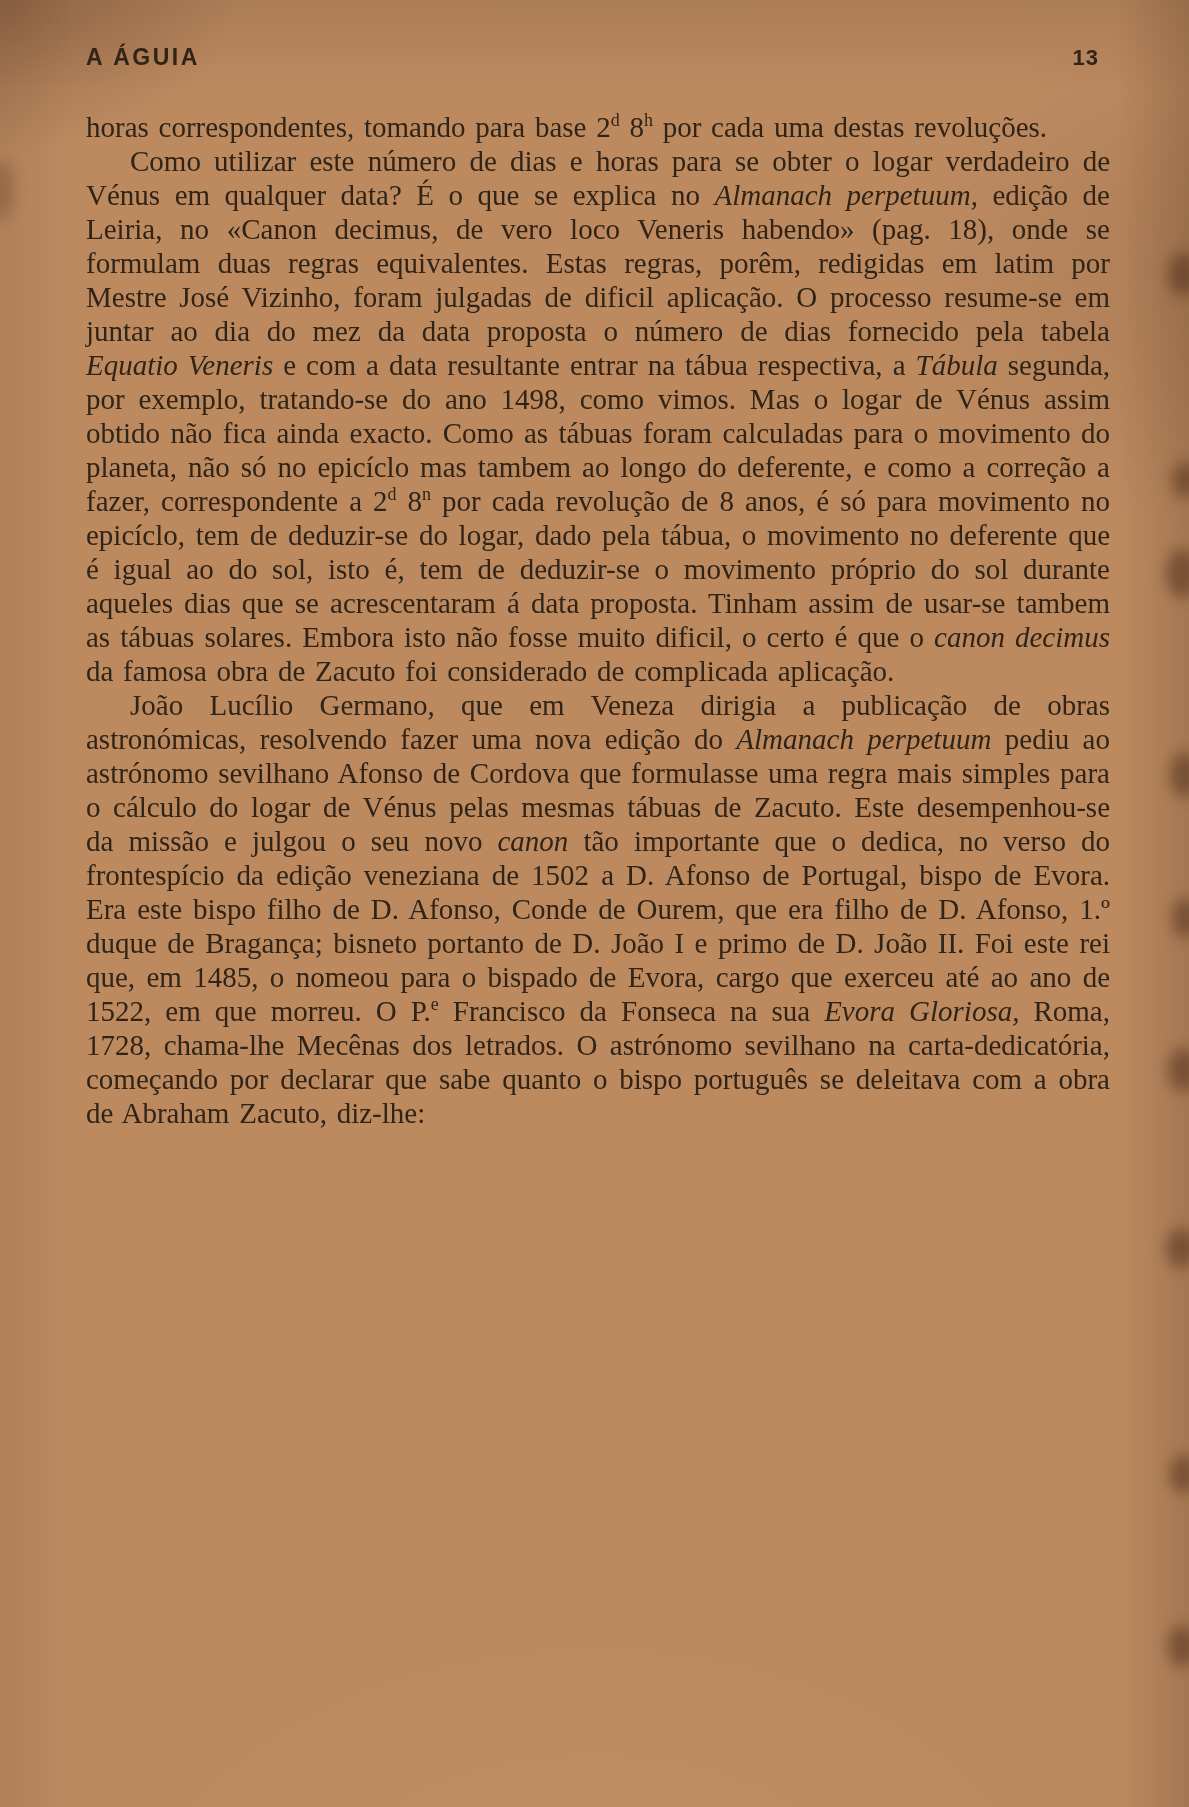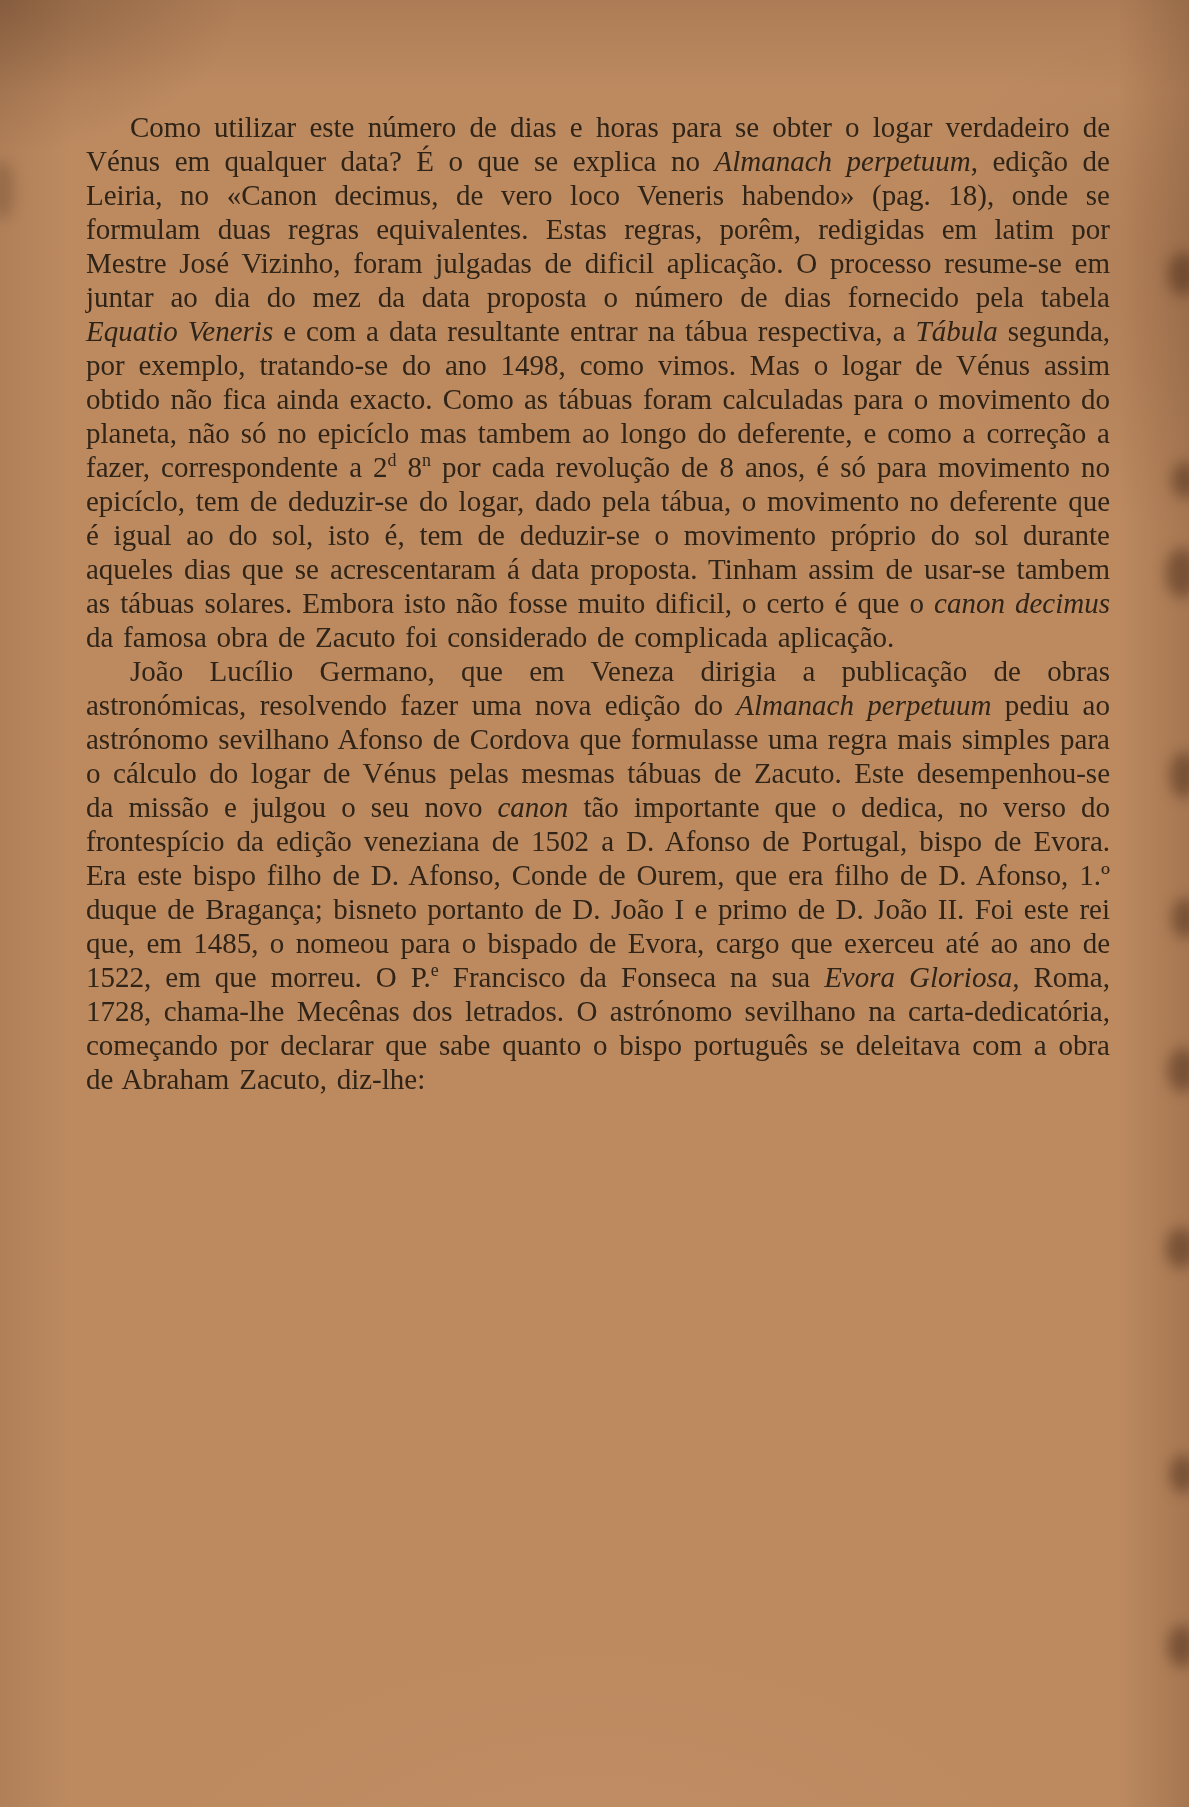--- a/index.html
+++ b/index.html
@@ -78,19 +78,24 @@
   <div class="stain" style="left:1172px; top:462px;  width:26px; height:36px;"></div>
   <div class="stain" style="left:1166px; top:548px;  width:32px; height:50px;"></div>
   <div class="stain" style="left:1170px; top:752px;  width:28px; height:46px;"></div>
   <div class="stain" style="left:1172px; top:898px;  width:26px; height:40px;"></div>
   <div class="stain" style="left:1168px; top:1048px; width:30px; height:44px;"></div>
   <div class="stain" style="left:1166px; top:1228px; width:30px; height:40px;"></div>
   <div class="stain" style="left:1170px; top:1455px; width:26px; height:38px;"></div>
   <div class="stain" style="left:1168px; top:1625px; width:28px; height:42px;"></div>
   <div class="stain" style="left:-10px;  top:160px;  width:24px; height:60px; opacity:.5;"></div>
 
+  <header class="page-header">
+    <span class="journal-title">A ÁGUIA</span>
+    <span class="page-number">13</span>
+  </header>
 
   <main class="page-body">
+      <p class="para"><span>horas correspondentes, tomando para base 2</span><sup>d</sup><span> 8</span><sup>h</sup><span> por cada uma destas revoluções.</span></p>
       <p class="para indent"><span>Como utilizar este número de dias e horas para se obter o logar verdadeiro de Vénus em qualquer data? É o que se explica no </span><em>Almanach perpetuum</em><span>, edição de Leiria, no «Canon decimus, de vero loco Veneris habendo» (pag. 18), onde se formulam duas regras equivalentes. Estas regras, porêm, redigidas em latim por Mestre José Vizinho, foram julgadas de dificil aplicação. O processo resume-se em juntar ao dia do mez da data proposta o número de dias fornecido pela tabela </span><em>Equatio Veneris</em><span> e com a data resultante entrar na tábua respectiva, a </span><em>Tábula</em><span> segunda, por exemplo, tratando-se do ano 1498, como vimos. Mas o logar de Vénus assim obtido não fica ainda exacto. Como as tábuas foram calculadas para o movimento do planeta, não só no epicíclo mas tambem ao longo do deferente, e como a correção a fazer, correspondente a 2</span><sup>d</sup><span> 8</span><sup>n</sup><span> por cada revolução de 8 anos, é só para movimento no epicíclo, tem de deduzir-se do logar, dado pela tábua, o movimento no deferente que é igual ao do sol, isto é, tem de deduzir-se o movimento próprio do sol durante aqueles dias que se acrescentaram á data proposta. Tinham assim de usar-se tambem as tábuas solares. Embora isto não fosse muito dificil, o certo é que o </span><em>canon decimus</em><span> da famosa obra de Zacuto foi considerado de complicada aplicação.</span></p>
       <p class="para indent"><span>João Lucílio Germano, que em Veneza dirigia a publicação de obras astronómicas, resolvendo fazer uma nova edição do </span><em>Almanach perpetuum</em><span> pediu ao astrónomo sevilhano Afonso de Cordova que formulasse uma regra mais simples para o cálculo do logar de Vénus pelas mesmas tábuas de Zacuto. Este desempenhou-se da missão e julgou o seu novo </span><em>canon</em><span> tão importante que o dedica, no verso do frontespício da edição veneziana de 1502 a D. Afonso de Portugal, bispo de Evora. Era este bispo filho de D. Afonso, Conde de Ourem, que era filho de D. Afonso, 1.º duque de Bragança; bisneto portanto de D. João I e primo de D. João II. Foi este rei que, em 1485, o nomeou para o bispado de Evora, cargo que exerceu até ao ano de 1522, em que morreu. O P.</span><sup>e</sup><span> Francisco da Fonseca na sua </span><em>Evora Gloriosa,</em><span> Roma, 1728, chama-lhe Mecênas dos letrados. O astrónomo sevilhano na carta-dedicatória, começando por declarar que sabe quanto o bispo português se deleitava com a obra de Abraham Zacuto, diz-lhe:</span></p>
     </main>
 
 </div>
 
 </body></html>

